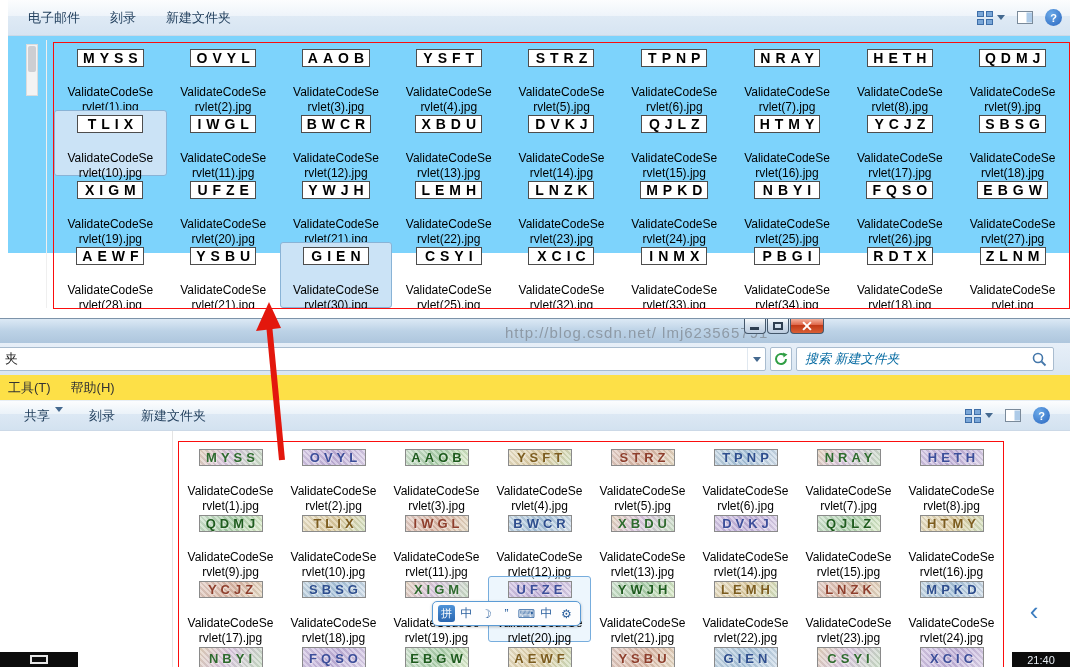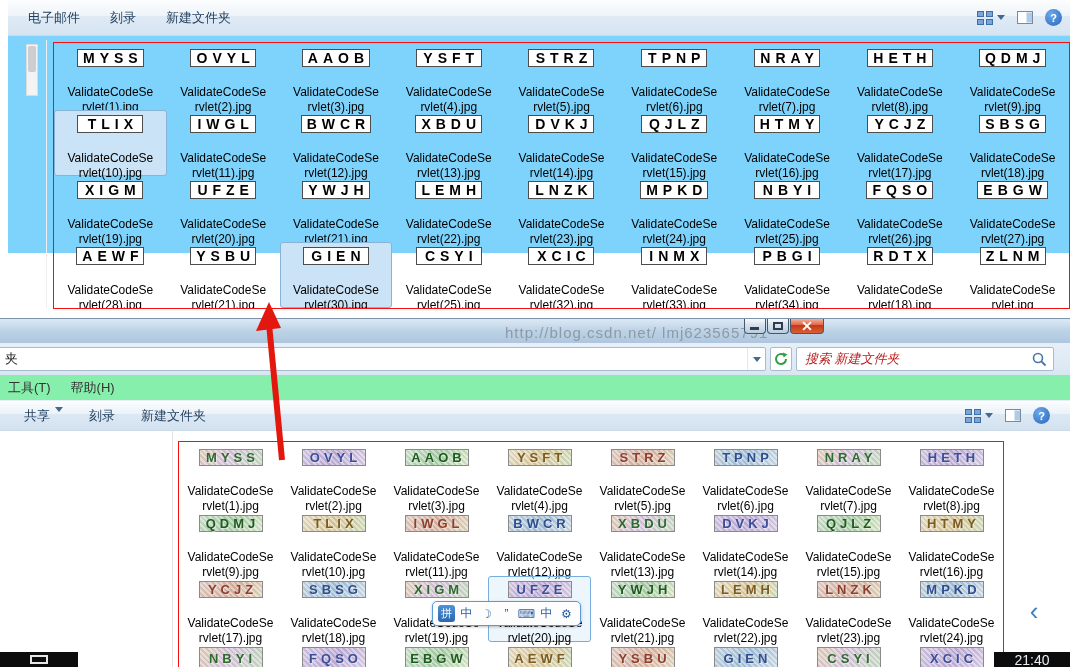--- a/index.html
+++ b/index.html
@@ -51,24 +51,24 @@
   .bw-address { position:relative; height:32px; background:linear-gradient(180deg,#e7eff8,#d9e6f2); }
   .addr-box { position:absolute; left:-6px; top:4px; width:772px; height:24px; background:#fff;
               border:1px solid #a9bccf; border-radius:2px; display:flex; align-items:center; }
   .addr-text { margin-left:10px; font-size:13px; color:#222; }
   .addr-drop { position:absolute; right:0; top:0; width:18px; height:100%; display:flex; align-items:center;
                justify-content:center; border-left:1px solid #e0e8f0; }
   .refresh-btn { position:absolute; left:770px; top:4px; width:22px; height:24px; background:#fff;
                  border:1px solid #a9bccf; border-radius:2px; display:flex; align-items:center; justify-content:center; }
   .search-box { position:absolute; left:796px; top:4px; width:258px; height:24px; background:#fff;
                 border:1px solid #a9bccf; border-radius:2px; display:flex; align-items:center; }
-  .search-text { margin-left:8px; font-size:13px; font-style:italic; color:#b91c1c; flex:1; }
+  .search-text { margin-left:8px; font-size:13px; font-style:italic; color:#0369a1; flex:1; }
   .search-mag { margin-right:6px; display:flex; }
 
-  .bw-menu { height:26px; border-bottom:1px solid #e8eef5; background:#86efac; display:flex; align-items:center;
+  .bw-menu { height:26px; border-bottom:1px solid #e8eef5; background:#fde047; display:flex; align-items:center;
              gap:20px; padding-left:8px; font-size:13px; color:#333; }
   .bw-toolbar { position:relative; height:30px; background:linear-gradient(180deg,#fcfdfe,#eaf2f9 45%,#dce8f4 46%,#d3e2f0);
                 border-bottom:1px solid #ccd9e7; display:flex; align-items:center; padding-left:24px; gap:26px;
                 font-size:13px; color:#1e3c5a; }
   .share-wrap { display:flex; align-items:flex-start; gap:5px; }
   .bw-toolbar .cmdbar-right { right:20px; }
 
   .bw-content { position:absolute; left:0; top:112px; width:1070px; height:237px; background:#fff; overflow:hidden; }
   .nav-sep { position:absolute; left:172px; top:0; width:1px; height:237px; background:#e4e4e4; }
   .bw-gridwrap { position:absolute; left:178px; top:10px; width:826px; height:290px; border:1px solid #fb0d0d; }
@@ -101,22 +101,22 @@
   .chevron { position:absolute; left:1024px; top:160px; width:20px; height:40px; display:flex; align-items:center;
              justify-content:center; font-size:26px; color:#3d7ec0; }
 
   
   .arrow-svg { position:absolute; left:236px; top:300px; z-index:5; }
   .wm-br { position:absolute; left:752px; top:636px; font-size:19px; color:#0b0b0b; font-weight:600;
            letter-spacing:1px; z-index:6; }
   .task-left { position:absolute; left:0; bottom:0; width:78px; height:15px; background:#0c0c0c;
                display:flex; align-items:center; z-index:7; }
   .task-left .win { width:18px; height:9px; border:2px solid #e6e6e6; margin-left:30px; }
-  .task-right { position:absolute; right:0; bottom:0; width:76px; height:15px; background:#0c0c0c; color:#e8eef4;
-                font-size:14px; display:flex; align-items:center; justify-content:center; z-index:7; }
+  .task-right { position:absolute; right:0; bottom:0; width:58px; height:15px; background:#0c0c0c; color:#e8eef4;
+                font-size:11px; display:flex; align-items:center; justify-content:center; z-index:7; }
 </style>
 </head>
 <body>
 
 <div class="screen">
 
   <section class="top-window">
     <div class="cmdbar">
       <span class="cmd">电子邮件</span>
       <span class="cmd">刻录</span>

